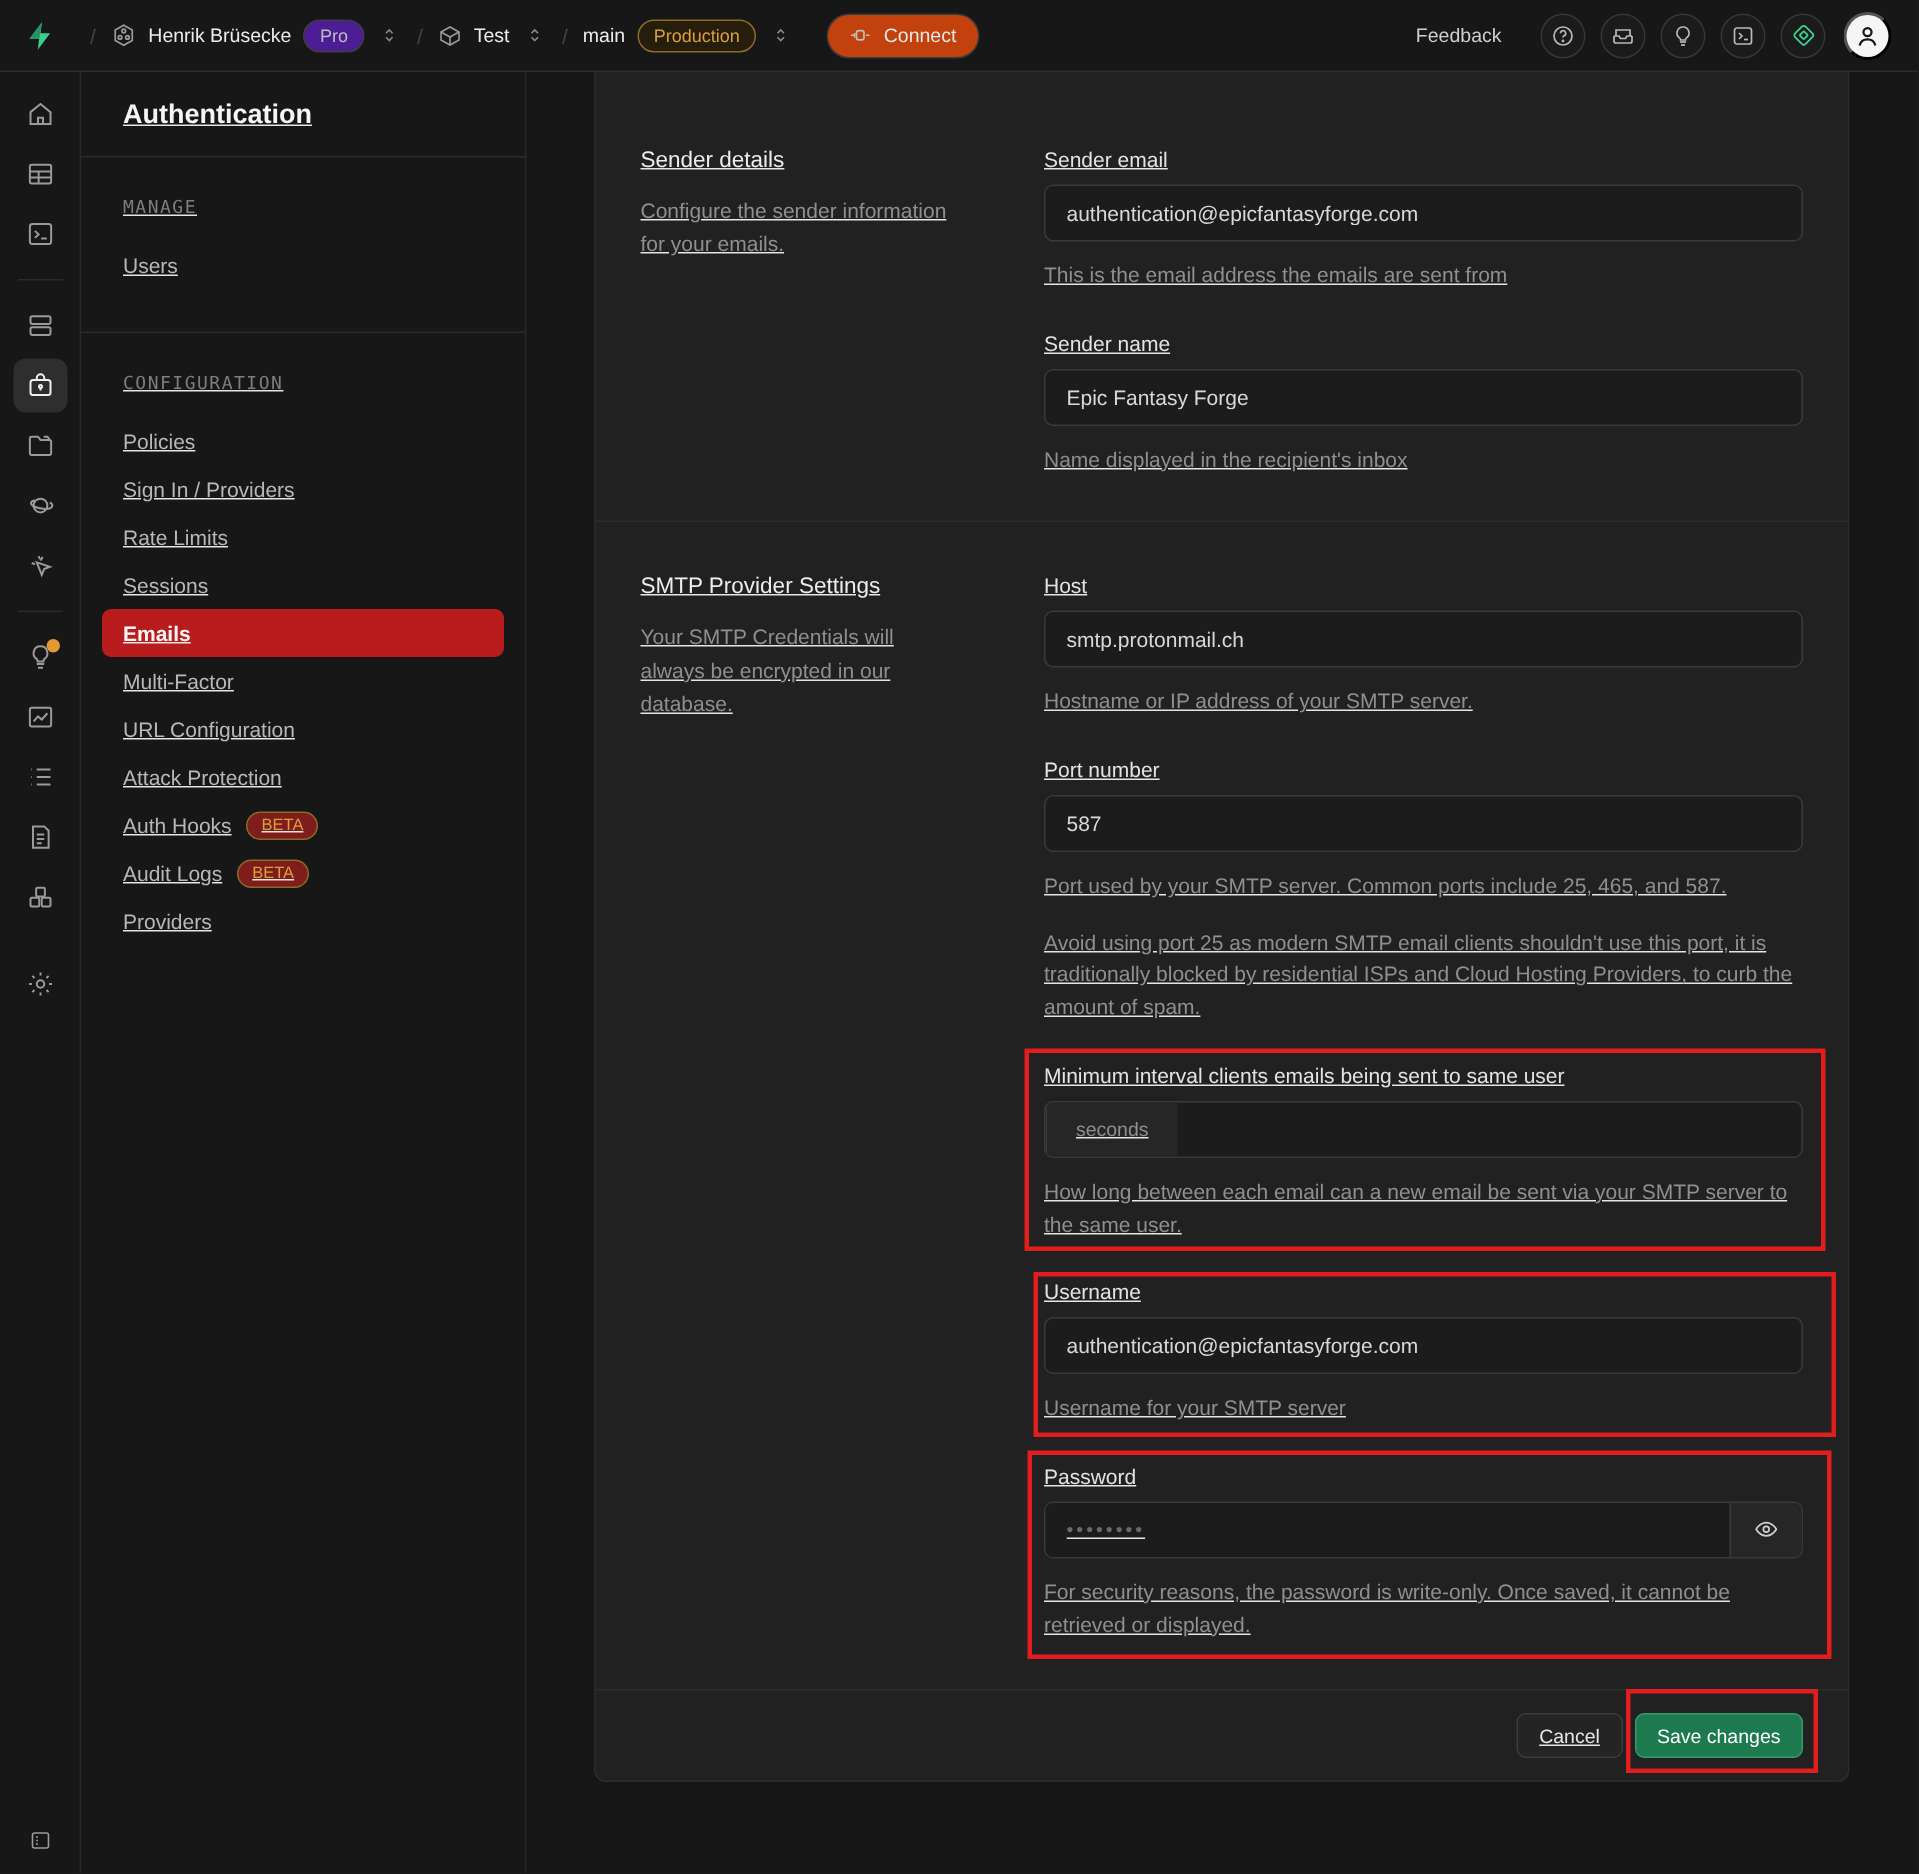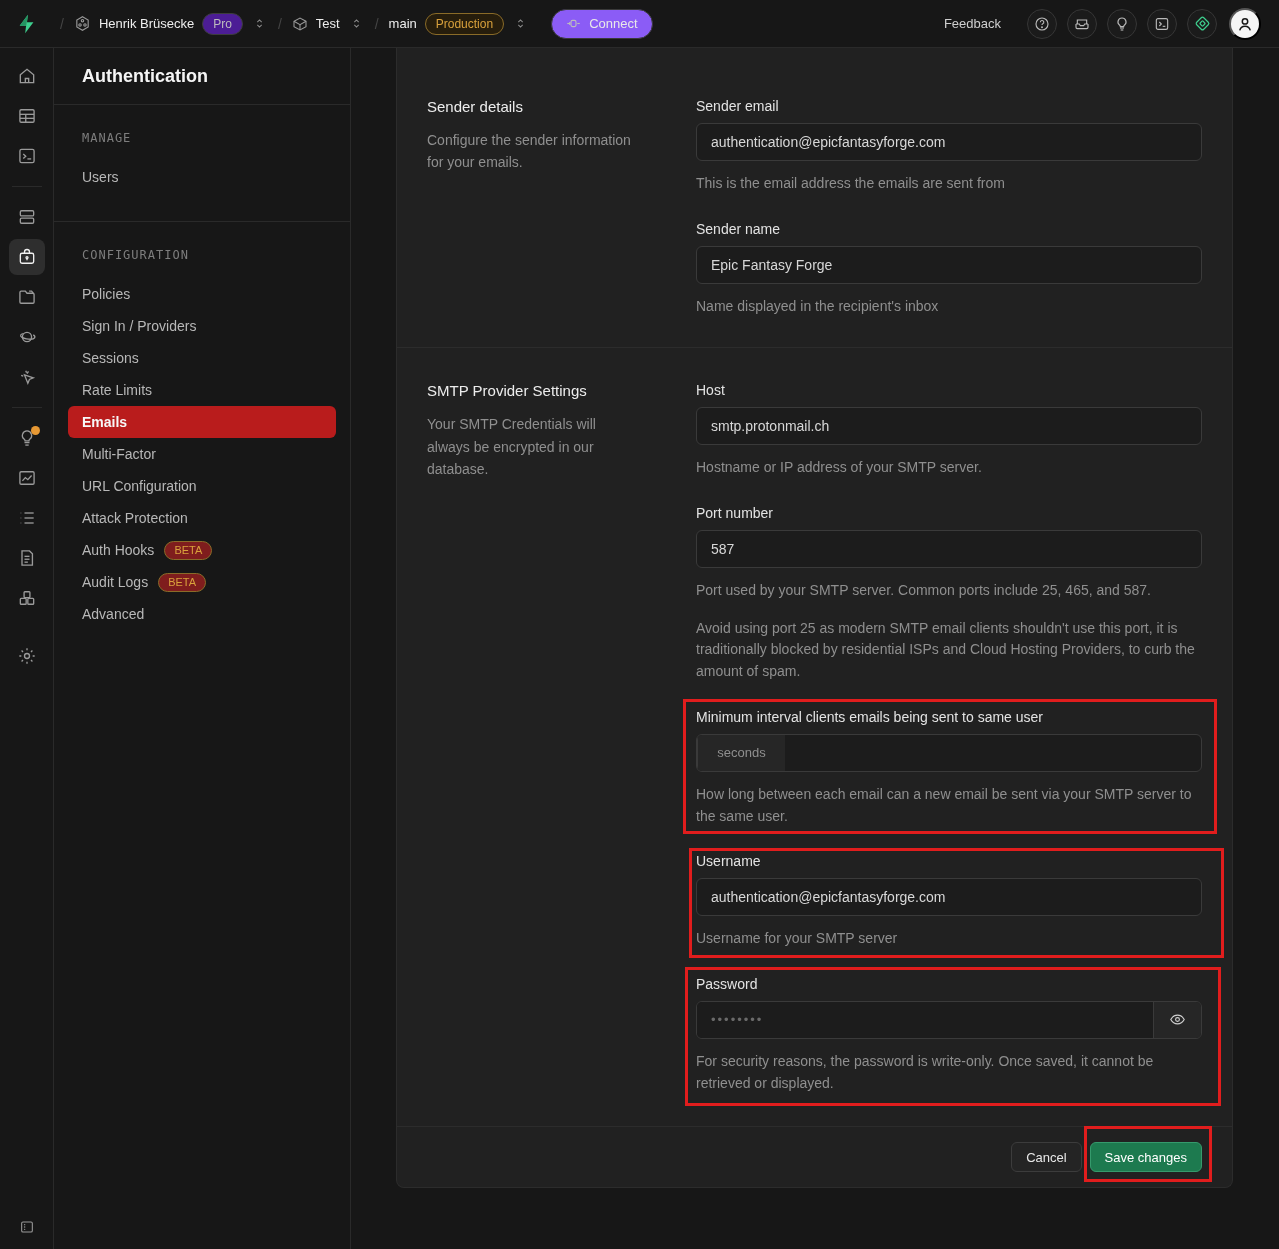--- a/index.html
+++ b/index.html
@@ -22,34 +22,34 @@
   .crumb { display:flex; align-items:center; gap:8px; font-size:13px; color:#ededed; cursor:pointer; }
   .pill {
     font-size:12px; color:#bdbdbd; border:1px solid #3d3d3d; background:#4c1d95;
     border-radius:999px; padding:2px 10px; line-height:16px;
   }
   .pill.amber { color:#d9a13c; border-color:#8a6b28; background:#261d0c; }
   .chev-btn { background:none; border:none; color:#8a8a8a; margin-left:8px; cursor:pointer; padding:2px; }
   .connect-btn {
     display:flex; align-items:center; gap:8px; margin-left:22px;
     height:30px; padding:0 14px; border-radius:999px; cursor:pointer;
-    background:#8b5cf6; border:1px solid #3a3a3a; color:#e8e8e8; font-size:13px;
+    background:#c2410c; border:1px solid #3a3a3a; color:#e8e8e8; font-size:13px;
   }
   .feedback { background:none; border:none; color:#cfcfcf; font-size:13px; margin-right:16px; cursor:pointer; }
   .circle-btn {
     width:30px; height:30px; border-radius:50%; border:1px solid #363636; background:#1b1b1b;
     display:flex; align-items:center; justify-content:center; margin-left:10px; cursor:pointer; color:#b9b9b9;
   }
   .avatar {
     width:32px; height:32px; border-radius:50%; background:#f5f5f5; margin-left:12px;
     display:flex; align-items:center; justify-content:center; cursor:pointer; color:#171717;
   }
 
   
-  .shell { display:flex; height:1201px; }
+  .shell { display:flex; height:1201px;text-decoration:underline; }
 
   .rail {
     width:54px; border-right:1px solid #2a2a2a; background:#171717;
     display:flex; flex-direction:column; align-items:center; padding-top:10px; position:relative;
   }
   .rail-item {
     width:36px; height:36px; margin-bottom:4px; border-radius:8px; color:#9a9a9a;
     display:flex; align-items:center; justify-content:center; cursor:pointer; position:relative;
   }
   .rail-item.active { background:#2e2e2e; color:#f0f0f0; }
@@ -370,24 +370,24 @@
     </div>
     <div class="side-section">
       <div class="side-label">CONFIGURATION</div>
       <div class="side-item">
           <span>Policies</span>
         </div>
       <div class="side-item">
           <span>Sign In / Providers</span>
         </div>
       <div class="side-item">
+          <span>Rate Limits</span>
+        </div>
+      <div class="side-item">
           <span>Sessions</span>
-        </div>
-      <div class="side-item">
-          <span>Rate Limits</span>
         </div>
       <div class="side-item active">
           <span>Emails</span>
         </div>
       <div class="side-item">
           <span>Multi-Factor</span>
         </div>
       <div class="side-item">
           <span>URL Configuration</span>
         </div>
@@ -396,21 +396,21 @@
         </div>
       <div class="side-item">
         <span>Auth Hooks</span>
         <span class="beta-badge">BETA</span>
       </div>
       <div class="side-item">
         <span>Audit Logs</span>
         <span class="beta-badge">BETA</span>
       </div>
       <div class="side-item">
-          <span>Advanced</span>
+          <span>Providers</span>
         </div>
     </div>
   </aside>
 
   <main class="content">
     <div class="card">
 
       <section class="form-section">
         <div class="section-info">
           <h3>Sender details</h3>

